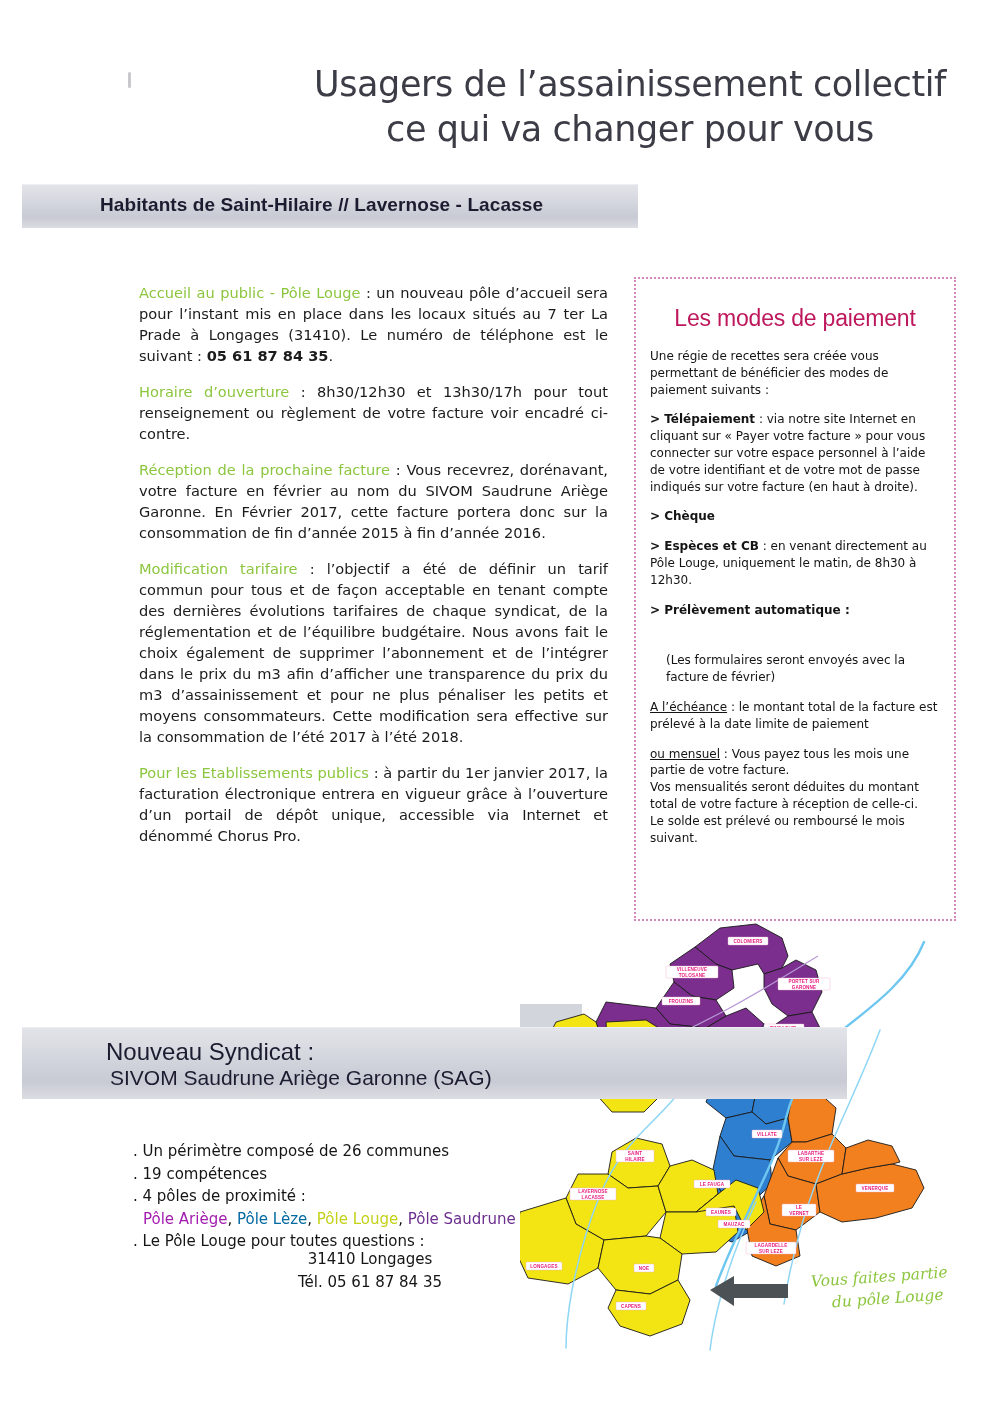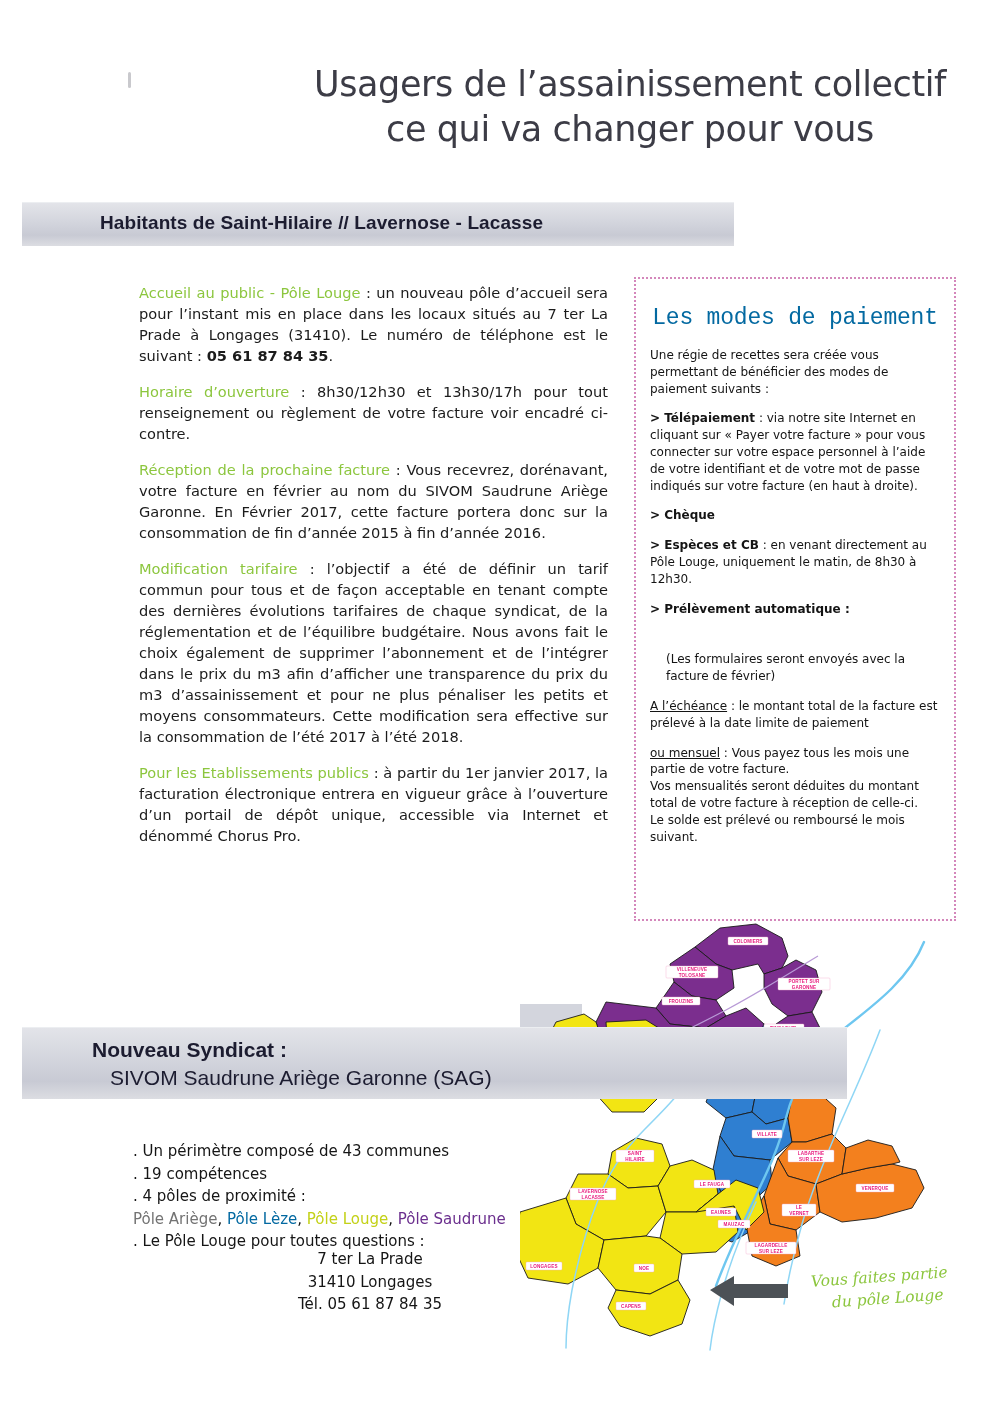--- a/index.html
+++ b/index.html
@@ -27,32 +27,32 @@
   .speck{ position:absolute; left:128px; top:72px; width:3px; height:16px;
           background:#c9c9cd; border-radius:2px; }
 
   
   .banner{
     position:absolute;
     background:linear-gradient(180deg,#e3e4e9 0%,#d3d5dd 45%,#c8cad4 75%,#dcdde2 100%);
     border-top:1px solid #eceef1;
     box-sizing:border-box;
   }
-  .banner-1{ left:22px; top:202px; width:712px; height:44px; }
+  .banner-1{ left:22px; top:184px; width:616px; height:44px; }
   .banner-1 .btxt{
     position:absolute; left:78px; top:9px;
     font-family:"Liberation Sans", sans-serif;
     font-weight:bold; font-size:19px; color:#1c1c30;
     letter-spacing:0.1px; white-space:nowrap;
   }
   .banner-2{ left:22px; top:1027px; width:825px; height:72px; }
   .banner-2 .btxt-1{
-    position:absolute; left:70px; top:10px;
+    position:absolute; left:84px; top:10px;
     font-family:"Liberation Sans", sans-serif;
-    font-weight:bold; font-size:21px; color:#1c1c30; white-space:nowrap;
+    font-weight:normal; font-size:24px; color:#1c1c30; white-space:nowrap;
   }
   .banner-2 .btxt-2{
     position:absolute; left:88px; top:38px;
     font-family:"Liberation Sans", sans-serif;
     font-weight:400; font-size:21px; color:#1c1c30; white-space:nowrap;
   }
 
   
   .col-left{
     position:absolute; left:139px; top:282px; width:469px;
@@ -67,39 +67,39 @@
   
   .paybox{
     position:absolute; left:634px; top:277px; width:322px; height:644px;
     border:2px dotted #d487bb;
     box-sizing:border-box;
     background:#ffffff;
   }
   .paybox h2{
     margin:0; padding:26px 0 16px 0;
     text-align:center;
-    font-family:Liberation Mono, monospace;
-    font-weight:400; font-size:23px; color:#0369a1;
+    font-family:Liberation Sans, sans-serif;
+    font-weight:400; font-size:23px; color:#be185d;
     letter-spacing:-0.2px;
   }
   .paybox .pbody{
     padding:0 12px 0 14px;
     font-size:12px; line-height:1.40; color:#141414;
   }
   .paybox .pbody p{ margin:0 0 13px 0; }
   .paybox .indent{ display:block; padding-left:16px;margin-top:34px; }
   .u{ text-decoration:underline; }
 
   
   .lower-list{
     position:absolute; left:133px; top:1140px; width:420px;
     font-size:15px; line-height:1.50; color:#151515;
   }
   .lower-list div{ white-space:nowrap; }
-  .c-ariege{ color:#737373; }
+  .c-ariege{ color:#a21caf;margin-left:10px; }
   .c-leze{ color:#0369a1; }
   .c-louge{ color:#c3d117; }
   .c-saudrune{ color:#6b2f8e; }
 
   .addr{
     position:absolute; left:230px; top:1248px; width:280px;
     text-align:center; font-size:15px; line-height:1.50; color:#151515;
   }
 
   
@@ -350,26 +350,25 @@
     <span>Vous faites partie</span>
     <span class="l2">du pôle Louge</span>
   </div>
 
   <div class="banner banner-2">
     <div class="btxt-1">Nouveau Syndicat :</div>
     <div class="btxt-2">SIVOM Saudrune Ariège Garonne (SAG)</div>
   </div>
 
   <div class="lower-list">
-    <div>. Un périmètre composé de 43 communes</div>
+    <div>. Un périmètre composé de 26 communes</div>
     <div>. 19 compétences</div>
     <div>. 4 pôles de proximité :</div>
     <div><span class="c-ariege">Pôle Ariège</span><span>, </span><span class="c-leze">Pôle Lèze</span><span>, </span><span class="c-louge">Pôle Louge</span><span>, </span><span class="c-saudrune">Pôle Saudrune</span></div>
     <div>. Le Pôle Louge pour toutes questions :</div>
   </div>
 
   <div class="addr">
-    <div>7 ter La Prade</div>
     <div>31410 Longages</div>
     <div>Tél. 05 61 87 84 35</div>
   </div>
 
 </div>
 
 </body></html>

